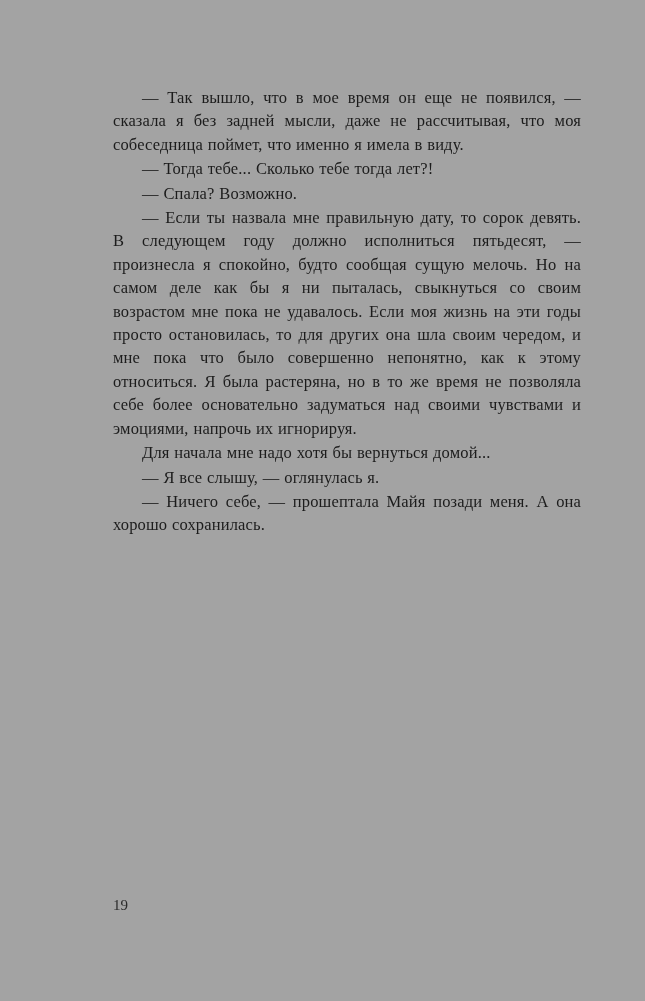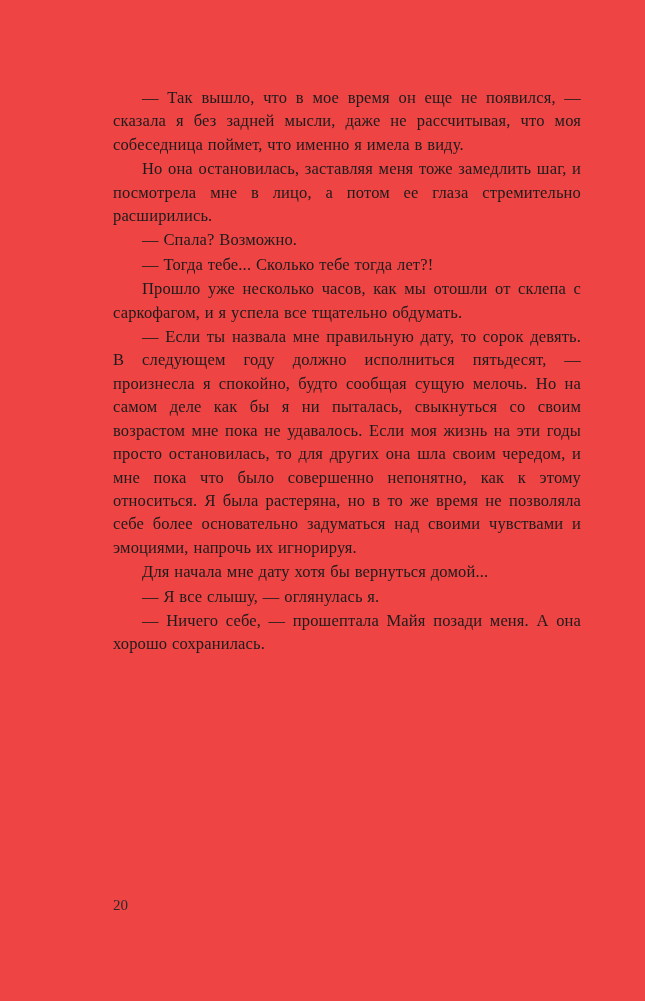--- a/index.html
+++ b/index.html
@@ -13,21 +13,21 @@
       height: 1001px;
       overflow: hidden;
       font-family: "Liberation Serif", "DejaVu Serif", serif;
       color: #1c1c1c;
     }
     .book-page {
       position: relative;
       width: 645px;
       height: 1001px;
       box-sizing: border-box;
-      background: #ef4444;
+      background: #a3a3a3;
       padding: 86px 64px 0 113px;
     }
     .text-block {
       width: 100%;
     }
     .text-block p {
       margin: 0 0 1px 0;
       padding: 0;
       font-size: 16.5px;
       line-height: 23.4px;
@@ -45,23 +45,21 @@
       font-size: 15px;
       color: #2a2a2a;
     }
   </style>
 </head>
 <body>
 
 <div class="book-page">
   <div class="text-block">
     <p>— Так вышло, что в мое время он еще не появился, — сказала я без задней мысли, даже не рассчитывая, что моя собеседница поймет, что именно я имела в виду.</p>
-    <p>Но она остановилась, заставляя меня тоже замедлить шаг, и посмотрела мне в лицо, а потом ее глаза стремительно расширились.</p>
+    <p>— Тогда тебе... Сколько тебе тогда лет?!</p>
     <p>— Спала? Возможно.</p>
-    <p>— Тогда тебе... Сколько тебе тогда лет?!</p>
-    <p>Прошло уже несколько часов, как мы отошли от склепа с саркофагом, и я успела все тщательно обдумать.</p>
     <p>— Если ты назвала мне правильную дату, то сорок девять. В следующем году должно исполниться пятьдесят, — произнесла я спокойно, будто сообщая сущую мелочь. Но на самом деле как бы я ни пыталась, свыкнуться со своим возрастом мне пока не удавалось. Если моя жизнь на эти годы просто остановилась, то для других она шла своим чередом, и мне пока что было совершенно непонятно, как к этому относиться. Я была растеряна, но в то же время не позволяла себе более основательно задуматься над своими чувствами и эмоциями, напрочь их игнорируя.</p>
-    <p>Для начала мне дату хотя бы вернуться домой...</p>
+    <p>Для начала мне надо хотя бы вернуться домой...</p>
     <p>— Я все слышу, — оглянулась я.</p>
     <p>— Ничего себе, — прошептала Майя позади меня. А она хорошо сохранилась.</p>
   </div>
-  <div class="page-number">20</div>
+  <div class="page-number">19</div>
 </div>
 
 </body></html>

